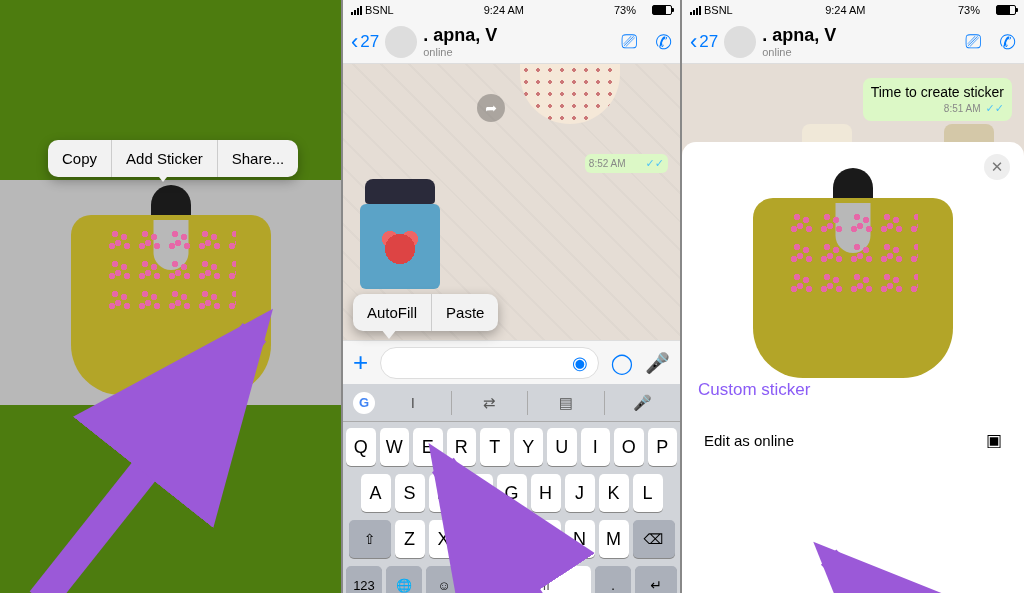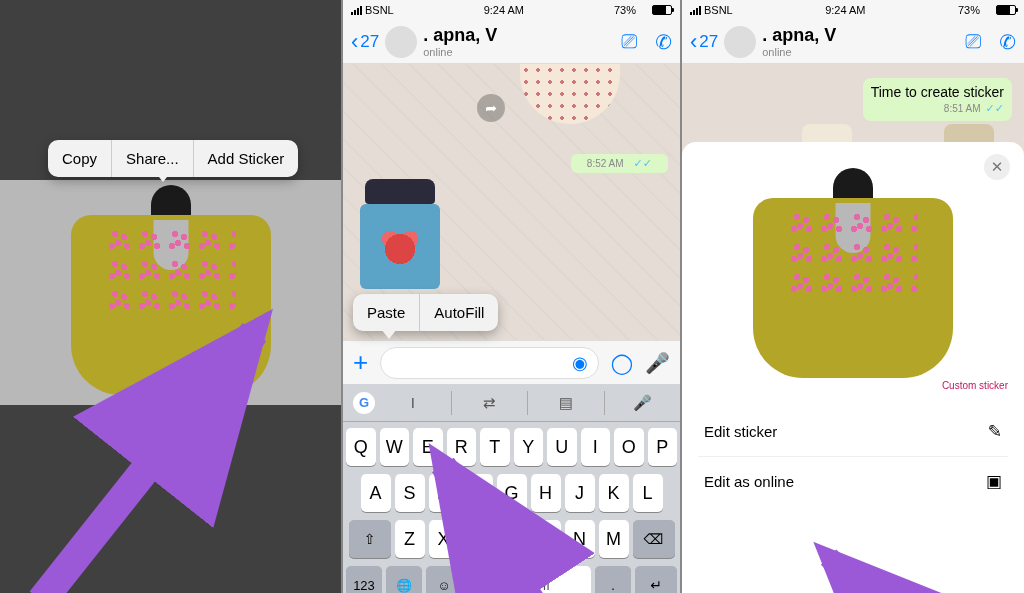--- a/index.html
+++ b/index.html
@@ -1,18 +1,18 @@
 <!DOCTYPE html>
 <html><head>
 <meta charset="utf-8">
 <style>
 *{margin:0;padding:0;box-sizing:border-box;font-family:-apple-system,BlinkMacSystemFont,sans-serif}
 body{width:1024px;height:593px;display:flex;background:#fff}
 .panel{height:593px;position:relative;overflow:hidden}
-.p1{width:341px;background:#404040}
+.p1{width:341px;background:#4d7c0f}
 .p2{width:341px;background:#e5ddd5;border-left:2px solid #888;border-right:2px solid #888}
 .p3{width:342px;background:#e5ddd5}
 
 
 .photo-area{position:absolute;top:180px;left:0;right:0;height:225px;background:#b8b8b8;display:flex;justify-content:center;align-items:flex-start}
 .kurta{width:220px;height:220px;position:relative;margin-top:5px}
 .mannequin{width:40px;height:40px;background:#1a1a1a;border-radius:50% 50% 0 0;margin:0 auto}
 .shirt{width:200px;height:180px;background:#b3a528;margin:-10px auto 0;border-radius:20px 20px 50px 50px;position:relative}
 .shirt::before{content:"";position:absolute;top:5px;left:50%;transform:translateX(-50%);width:35px;height:50px;background:#b8b8b8;border-radius:0 0 20px 20px}
 .embroidery{position:absolute;top:10px;left:50%;transform:translateX(-50%);width:130px;height:90px;background:radial-gradient(circle at 30% 30%,#e668a8 3px,transparent 3px),radial-gradient(circle at 60% 40%,#e668a8 3px,transparent 3px),radial-gradient(circle at 40% 60%,#e668a8 3px,transparent 3px),radial-gradient(circle at 70% 70%,#e668a8 3px,transparent 3px),radial-gradient(circle at 20% 70%,#e668a8 3px,transparent 3px);background-size:30px 30px}
@@ -44,21 +44,21 @@
 .contact-info{flex:1}
 .contact-name{font-size:18px;font-weight:600}
 .contact-status{font-size:11px;color:#888}
 .hdr-icons{display:flex;gap:18px;color:#007aff}
 .hdr-icon{font-size:20px}
 
 .chat-body{position:absolute;top:64px;left:0;right:0;bottom:0;background:#e5ddd5}
 .chat-bg{position:absolute;inset:0;opacity:.06;background:repeating-linear-gradient(45deg,#888 0 2px,transparent 2px 20px)}
 .doily{position:absolute;top:0;right:60px;width:100px;height:60px;border-radius:0 0 50px 50px;background:radial-gradient(circle,#c77 2px,transparent 2px),radial-gradient(circle,#7a7 2px,transparent 2px);background-size:12px 12px;background-color:#f5e8d8}
 .fwd-icon{position:absolute;top:30px;right:175px;width:28px;height:28px;border-radius:50%;background:rgba(0,0,0,.25);display:flex;align-items:center;justify-content:center;color:#fff;font-size:14px}
-.time-bubble{position:absolute;top:90px;right:12px;background:#dcf8c6;padding:3px 16px;border-radius:6px;font-size:10px;color:#888;display:flex;align-items:center;gap:10px}
+.time-bubble{position:absolute;top:90px;right:12px;background:#dcf8c6;padding:3px 4px;border-radius:6px;font-size:10px;color:#888;display:flex;align-items:center;gap:20px}
 .checks{color:#4fc3f7;font-size:11px}
 .jar{position:absolute;top:115px;left:12px;width:90px;height:110px}
 .jar-lid{width:70px;height:25px;background:#2a2a3a;border-radius:8px 8px 4px 4px;margin:0 auto}
 .jar-body{width:80px;height:85px;background:#5ba3c7;border-radius:6px;margin:0 auto;position:relative;overflow:hidden}
 .jar-flower{position:absolute;top:20px;left:15px;width:50px;height:50px;background:radial-gradient(circle at 50% 50%,#d44 15px,transparent 15px),radial-gradient(circle at 30% 30%,#e66 8px,transparent 8px),radial-gradient(circle at 70% 30%,#e66 8px,transparent 8px)}
 .paste-menu{position:absolute;top:230px;left:10px;background:#f2f2f2;border-radius:10px;display:flex;box-shadow:0 4px 12px rgba(0,0,0,.3);z-index:10}
 .paste-menu::after{content:"";position:absolute;bottom:-8px;left:28px;border-left:8px solid transparent;border-right:8px solid transparent;border-top:10px solid #f2f2f2}
 
 .input-bar{position:absolute;top:276px;left:0;right:0;height:44px;background:#f6f6f6;display:flex;align-items:center;padding:0 10px;gap:12px;border-top:1px solid #ddd}
 .plus-icon{color:#007aff;font-size:26px;font-weight:300}
@@ -83,21 +83,21 @@
 
 .p3-chat{position:absolute;top:64px;left:0;right:0;height:90px;background:#e5ddd5}
 .msg-bubble{position:absolute;top:14px;right:12px;background:#dcf8c6;padding:6px 8px;border-radius:8px;font-size:14px;max-width:220px}
 .msg-time{font-size:10px;color:#888;text-align:right;margin-top:2px;display:flex;justify-content:flex-end;align-items:center;gap:5px}
 .sticker-preview{position:absolute;top:60px;left:120px;width:50px;height:40px;background:#f0e8d8;border-radius:8px}
 .sticker-preview2{position:absolute;top:60px;right:30px;width:50px;height:40px;background:#d4c8a8;border-radius:8px}
 
 .sheet{position:absolute;top:142px;left:0;right:0;bottom:0;background:#fff;border-radius:14px 14px 0 0;padding:16px}
 .close-x{position:absolute;top:12px;right:14px;width:26px;height:26px;border-radius:50%;background:#eee;display:flex;align-items:center;justify-content:center;color:#777;font-size:15px}
 .preview-img{width:230px;height:200px;margin:10px auto 0;position:relative}
-.cs-label{text-align:right;color:#be185d;font-size:10px;margin:12px 0 16px}
+.cs-label{text-align:left;color:#8b5cf6;font-size:17px;margin:12px 0 16px}
 .action-row{display:flex;justify-content:space-between;align-items:center;padding:14px 6px;border-bottom:1px solid #eee;font-size:15px}
 .action-row:last-child{border-bottom:none}
 .act-icon{font-size:17px}
 .arrow3{position:absolute;top:385px;left:100px;width:110px;height:110px;z-index:50}
 
 
 .arrow-svg{width:100%;height:100%}
 </style>
 </head>
 <body>
@@ -106,22 +106,22 @@
   <div class="photo-area">
     <div class="kurta">
       <div class="mannequin"></div>
       <div class="shirt">
           <div class="embroidery"></div>
         </div>
     </div>
   </div>
   <div class="context-menu">
     <div class="cm-item">Copy</div>
+    <div class="cm-item">Add Sticker</div>
     <div class="cm-item">Share...</div>
-    <div class="cm-item">Add Sticker</div>
   </div>
   <div class="cm-pointer"></div>
   <svg class="arrow1 arrow-svg" viewBox="0 0 80 80">
       <defs>
         <marker id="ah1" markerWidth="8" markerHeight="8" refX="6" refY="3" orient="auto">
           <polygon points="0,0 7,3 0,6" fill="#9b59d8"></polygon>
         </marker>
       </defs>
       <line x1="5" y1="75" x2="55" y2="12" stroke="#9b59d8" stroke-width="7" marker-end="url(#ah1)"></line>
     </svg>
@@ -169,22 +169,22 @@
       <span>8:52 AM</span>
         <span class="checks">✓✓</span>
     </div>
     <div class="jar">
       <div class="jar-lid"></div>
       <div class="jar-body">
           <div class="jar-flower"></div>
         </div>
     </div>
     <div class="paste-menu">
+      <div class="cm-item">AutoFill</div>
       <div class="cm-item">Paste</div>
-      <div class="cm-item">AutoFill</div>
     </div>
     <div class="input-bar">
       <span class="plus-icon">+</span>
       <div class="text-input">
         <span class="sticker-icon">◉</span>
       </div>
       <span class="cam-icon">◯</span>
       <span class="mic-icon">🎤</span>
     </div>
     <div class="kb-suggest">
@@ -301,24 +301,20 @@
     <div class="preview-img">
       <div class="kurta" style="margin:0 auto">
         <div class="mannequin"></div>
         <div class="shirt">
             <div class="embroidery"></div>
           </div>
       </div>
     </div>
     <div class="cs-label">Custom sticker</div>
     <div class="action-row">
-      <span>Edit sticker</span>
-      <span class="act-icon">✎</span>
-    </div>
-    <div class="action-row">
       <span>Edit as online</span>
       <span class="act-icon">▣</span>
     </div>
   </div>
   <svg class="arrow3 arrow-svg" viewBox="0 0 110 110">
       <defs>
         <marker id="ah3" markerWidth="8" markerHeight="8" refX="6" refY="3" orient="auto">
           <polygon points="0,0 7,3 0,6" fill="#9b59d8"></polygon>
         </marker>
       </defs>

